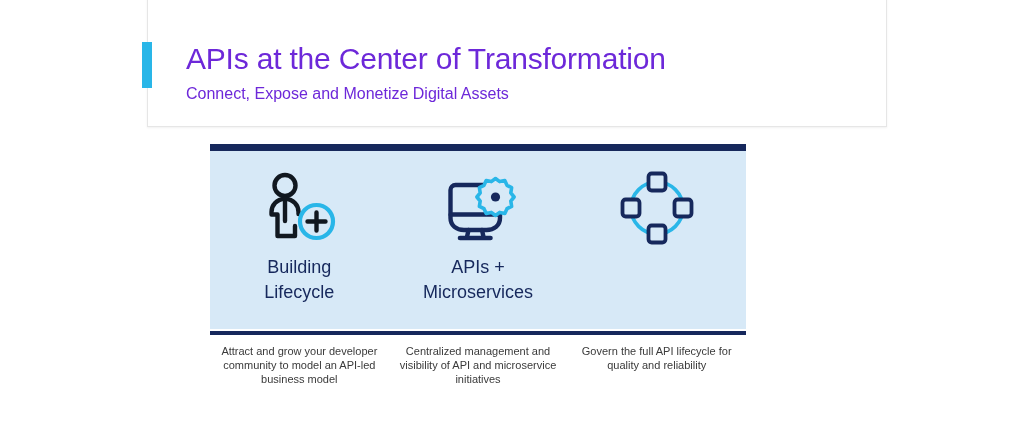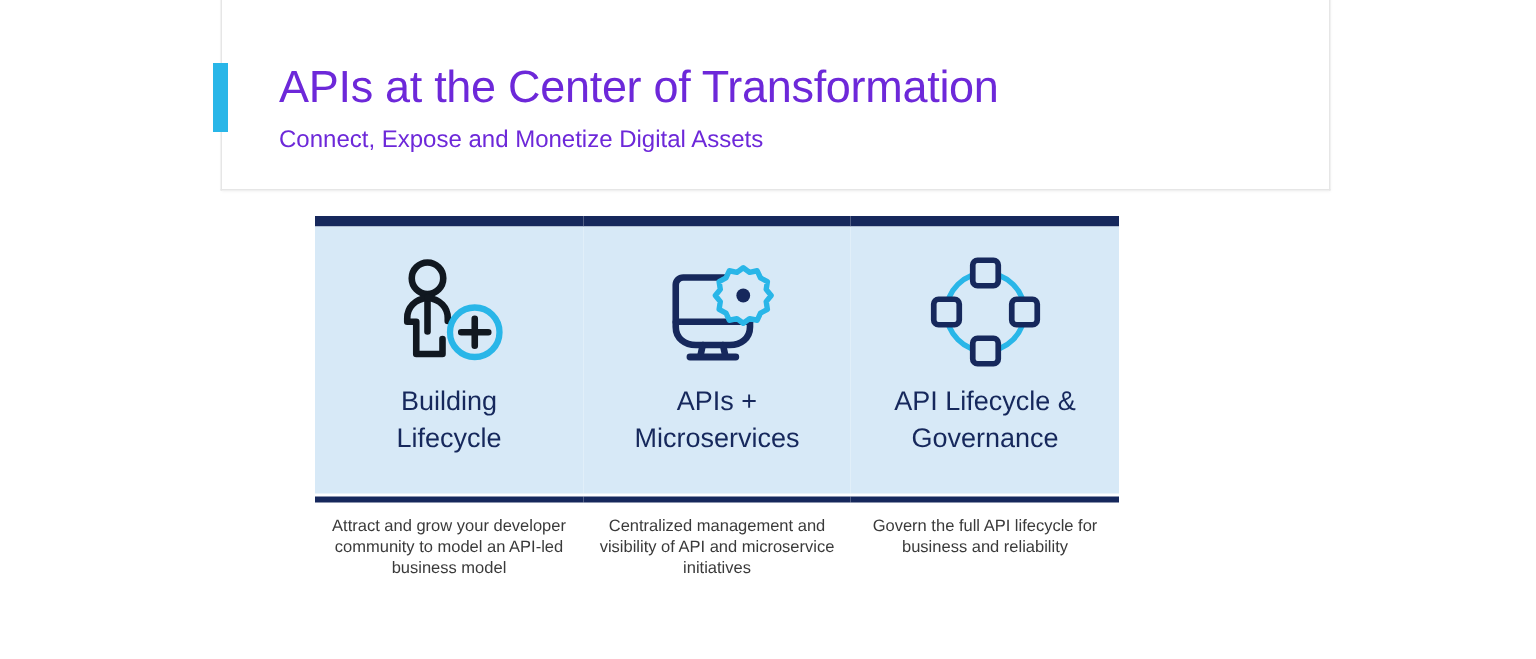--- a/index.html
+++ b/index.html
@@ -177,23 +177,19 @@
       <div class="card-body">
         <div class="card-icon">
           <svg width="78" height="78" viewBox="0 0 78 78" fill="none" aria-hidden="true">
             <circle cx="39" cy="39" r="26" stroke="#29b6e8" stroke-width="3.6" fill="none"></circle>
             <rect x="30.5" y="4.5" width="17" height="17" rx="3.2" stroke="#16285c" stroke-width="3.8" fill="#d7e9f7"></rect>
             <rect x="56.5" y="30.5" width="17" height="17" rx="3.2" stroke="#16285c" stroke-width="3.8" fill="#d7e9f7"></rect>
             <rect x="30.5" y="56.5" width="17" height="17" rx="3.2" stroke="#16285c" stroke-width="3.8" fill="#d7e9f7"></rect>
             <rect x="4.5" y="30.5" width="17" height="17" rx="3.2" stroke="#16285c" stroke-width="3.8" fill="#d7e9f7"></rect>
           </svg>
         </div>
-        <div class="card-title">
-          <span>API Lifecycle &amp;</span><br>
-          <span>Governance</span>
-        </div>
       </div>
       <div class="card-botbar"></div>
-      <div class="card-caption">Govern the full API lifecycle for business and reliability</div>
+      <div class="card-caption">Govern the full API lifecycle for quality and reliability</div>
     </div>
 
   </div>
 </div>
 
 </body></html>

